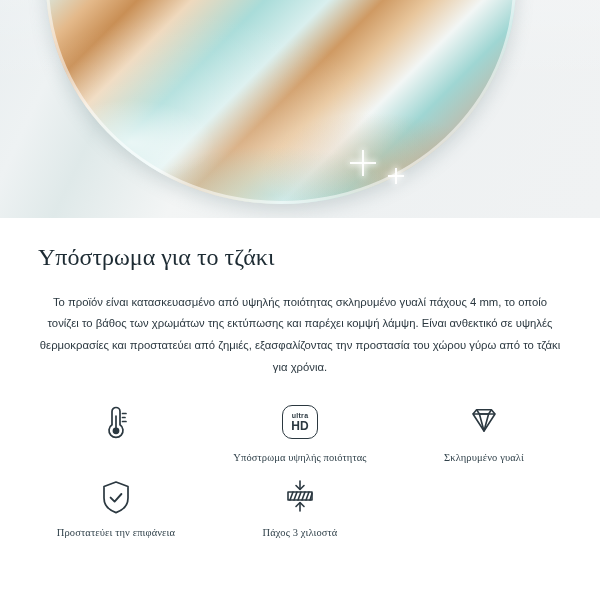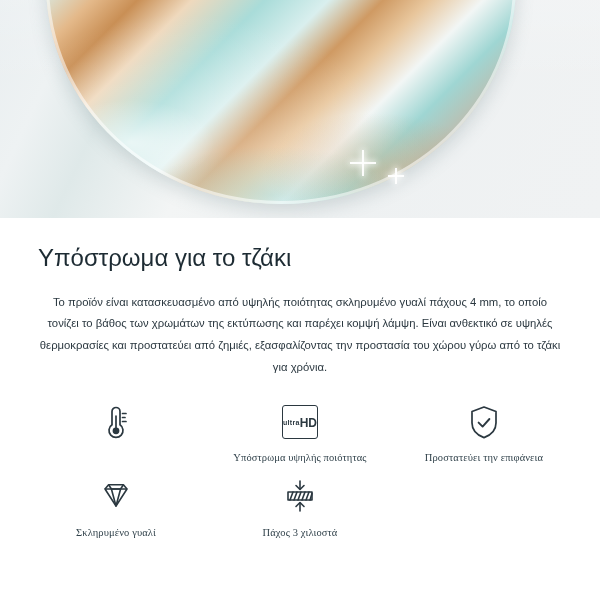--- a/index.html
+++ b/index.html
@@ -111,21 +111,21 @@
   .sparkle-1 { left: 350px; top: 150px; }
   .sparkle-2 { left: 388px; top: 168px; width: 16px; height: 16px; }
   .sparkle-2:before { width: 16px; }
   .sparkle-2:after { height: 16px; }
 
   
   .content {
     padding: 24px 38px 0 38px;
   }
   .headline {
-    font-family: Liberation Sans, sans-serif;
+    font-family: Liberation Serif, serif;
     font-size: 24px;
     line-height: 1.32;
     color: #1d2b33;
     margin: 0 0 18px 0;
     font-weight: 400;
   }
   .headline .line {
     display: block;
     white-space: nowrap;
   }
@@ -162,23 +162,23 @@
     font-family: "Liberation Serif", serif;
     font-size: 10.5px;
     color: #31424b;
     letter-spacing: .1px;
     line-height: 1.2;
   }
   .hd-badge {
     width: 34px;
     height: 32px;
     border: 1.6px solid #2b3840;
-    border-radius: 3px;
+    border-radius: 10px;
     display: flex;
-    flex-direction: row;
+    flex-direction: column;
     align-items: center;
     justify-content: center;
     line-height: 1;
   }
   .hd-badge .t1 {
     font-size: 7px;
     letter-spacing: .3px;
     color: #2b3840;
     font-weight: 700;
   }
@@ -229,38 +229,38 @@
         <div class="hd-badge">
           <span class="t1">ultra</span>
           <span class="t2">HD</span>
         </div>
       </div>
       <div class="feature-label">Υπόστρωμα υψηλής ποιότητας</div>
     </div>
 
     <div class="feature">
       <div class="feature-icon">
-        <svg width="40" height="42" viewBox="0 0 40 42">
-          <path d="M20 6 L32 10.5 V22 c0 7.5 -5.6 12.3 -12 14.6 C13.6 34.3 8 29.5 8 22 V10.5 Z" fill="none" stroke="#2b3840" stroke-width="1.7" stroke-linejoin="round"></path>
-          <path d="M14.6 21.6 l4 4 l6.8 -7.6" fill="none" stroke="#2b3840" stroke-width="1.9" stroke-linecap="round" stroke-linejoin="round"></path>
-        </svg>
-      </div>
-      <div class="feature-label">Προστατεύει την επιφάνεια</div>
-    </div>
-
-    <div class="feature">
-      <div class="feature-icon">
         <svg width="42" height="38" viewBox="0 0 42 38" fill="none" stroke="#2b3840" stroke-width="1.6" stroke-linejoin="round">
           <path d="M10 11 h22 l-11 17 z"></path>
           <path d="M10 11 l3.6 -4.2 h14.8 L32 11"></path>
           <path d="M13.6 6.8 L16.4 11 l4.6 17 l4.6 -17 l2.8 -4.2"></path>
           <path d="M16.4 11 h9.2"></path>
         </svg>
       </div>
       <div class="feature-label">Σκληρυμένο γυαλί</div>
+    </div>
+
+    <div class="feature">
+      <div class="feature-icon">
+        <svg width="40" height="42" viewBox="0 0 40 42">
+          <path d="M20 6 L32 10.5 V22 c0 7.5 -5.6 12.3 -12 14.6 C13.6 34.3 8 29.5 8 22 V10.5 Z" fill="none" stroke="#2b3840" stroke-width="1.7" stroke-linejoin="round"></path>
+          <path d="M14.6 21.6 l4 4 l6.8 -7.6" fill="none" stroke="#2b3840" stroke-width="1.9" stroke-linecap="round" stroke-linejoin="round"></path>
+        </svg>
+      </div>
+      <div class="feature-label">Προστατεύει την επιφάνεια</div>
     </div>
 
 
     <div class="feature">
       <div class="feature-icon">
         <svg width="42" height="40" viewBox="0 0 42 40" fill="none" stroke="#2b3840" stroke-width="1.6" stroke-linecap="round" stroke-linejoin="round">
           <path d="M21 4 V12"></path>
           <path d="M17 8.5 L21 12.5 L25 8.5"></path>
           <rect x="9" y="15" width="24" height="8" stroke="#2b3840"></rect>
           <path d="M11 23 L14 15 M15 23 L18 15 M19 23 L22 15 M23 23 L26 15 M27 23 L30 15 M31 23 L33 16.5"></path>

